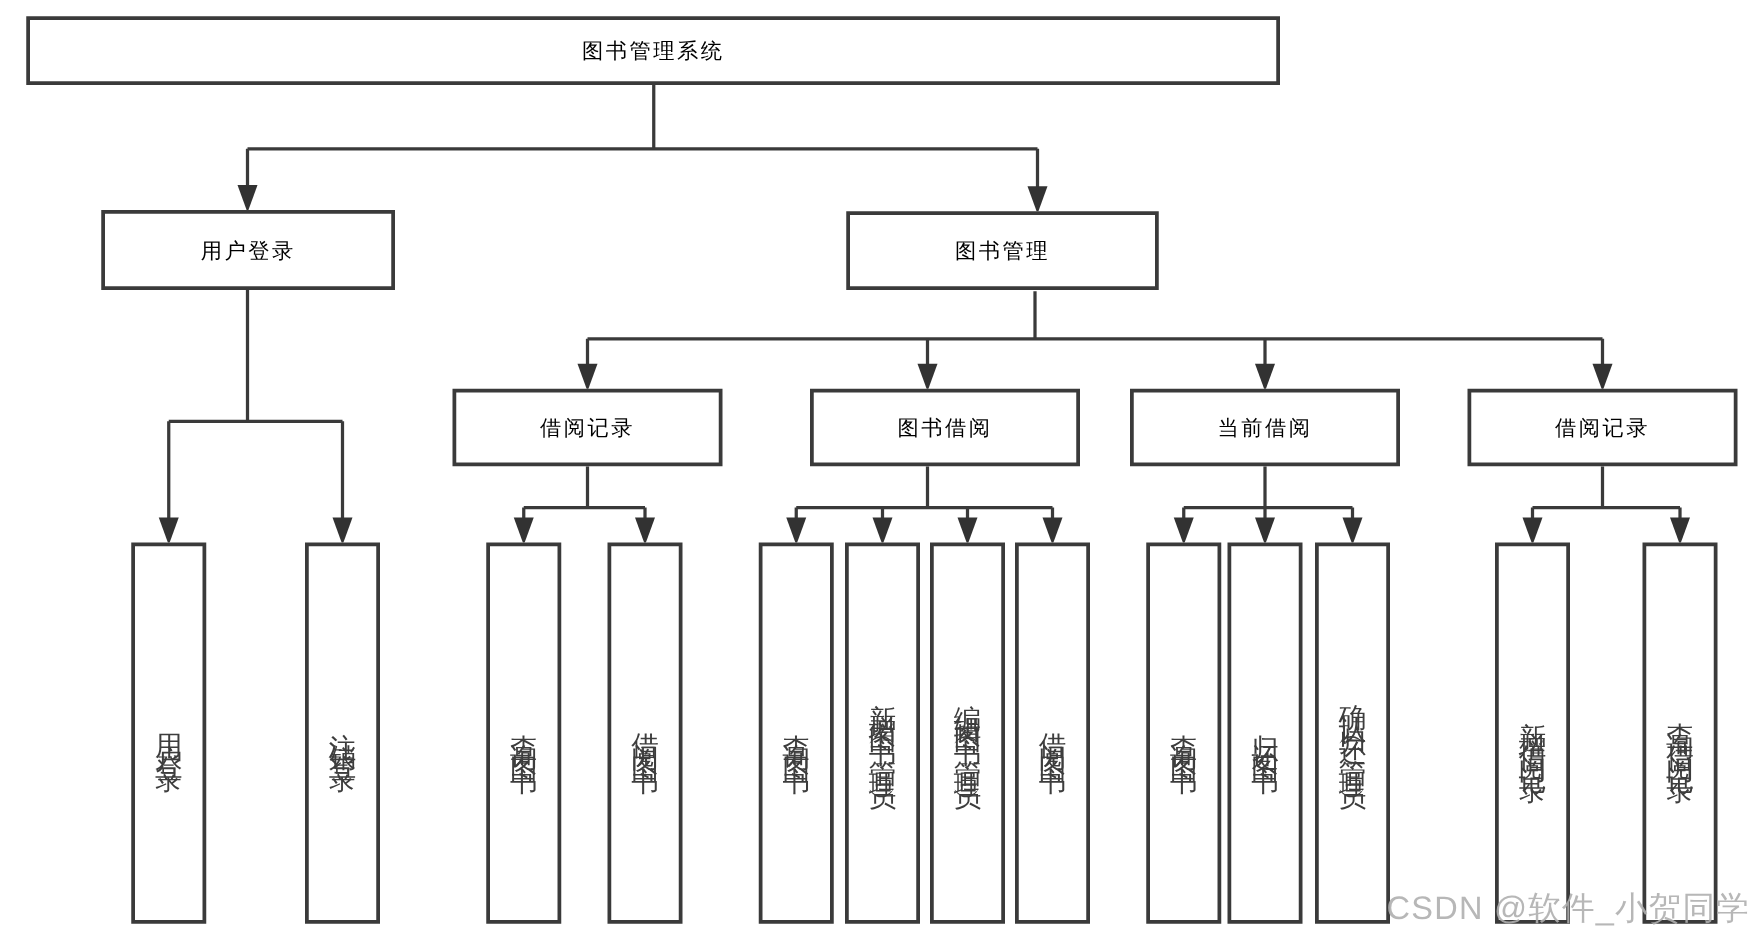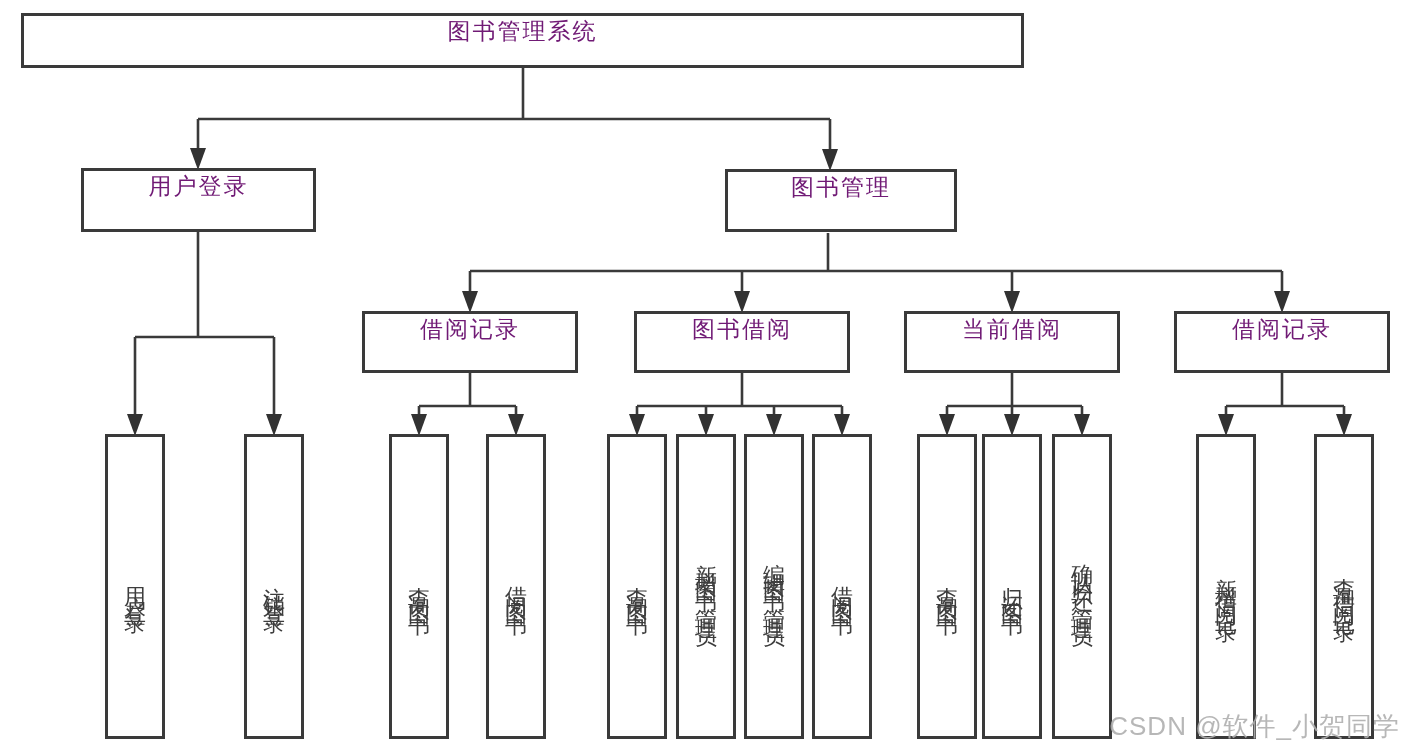--- a/index.html
+++ b/index.html
@@ -7,22 +7,22 @@
     position:relative;
     width:1405px;height:747px;
     background:#ffffff;
     font-family:"Liberation Sans","DejaVu Sans",sans-serif;
     overflow:hidden;
   }
   #connectors{position:absolute;left:0;top:0;z-index:1;}
   .node{
     position:absolute;z-index:2;box-sizing:border-box;
     background:#ffffff;border:3px solid #3a3a3a;
-    display:flex;justify-content:center;
-    color:#701a75;font-size:23px;letter-spacing:2px;
+    display:flex;align-items:center;justify-content:center;
+    color:#000000;font-size:17px;letter-spacing:2px;
     white-space:nowrap;
   }
   .leaf{
     position:absolute;z-index:2;box-sizing:border-box;
     background:#ffffff;border:3px solid #3a3a3a;
     display:flex;align-items:center;justify-content:center;
   }
   .leaf > span{
     writing-mode:vertical-rl;
     text-orientation:mixed;
@@ -108,28 +108,28 @@
     </g>
   </svg>
 
   <div class="node" style="left:21px;top:13px;width:1003px;height:55px">
     <span>图书管理系统</span>
   </div>
 
   <div class="node" style="left:81px;top:168px;width:235px;height:64px">
     <span>用户登录</span>
   </div>
-  <div class="node" style="left:725px;top:169px;width:232px;height:63px">
+  <div class="node" style="left:677px;top:169px;width:250px;height:63px">
     <span>图书管理</span>
   </div>
 
   <div class="node" style="left:362px;top:311px;width:216px;height:62px">
     <span>借阅记录</span>
   </div>
-  <div class="node" style="left:634px;top:311px;width:216px;height:62px">
+  <div class="node" style="left:648px;top:311px;width:216px;height:62px">
     <span>图书借阅</span>
   </div>
   <div class="node" style="left:904px;top:311px;width:216px;height:62px">
     <span>当前借阅</span>
   </div>
   <div class="node" style="left:1174px;top:311px;width:216px;height:62px">
     <span>借阅记录</span>
   </div>
 
   <div class="leaf" style="left:105px;top:434px;width:60px;height:305px">

